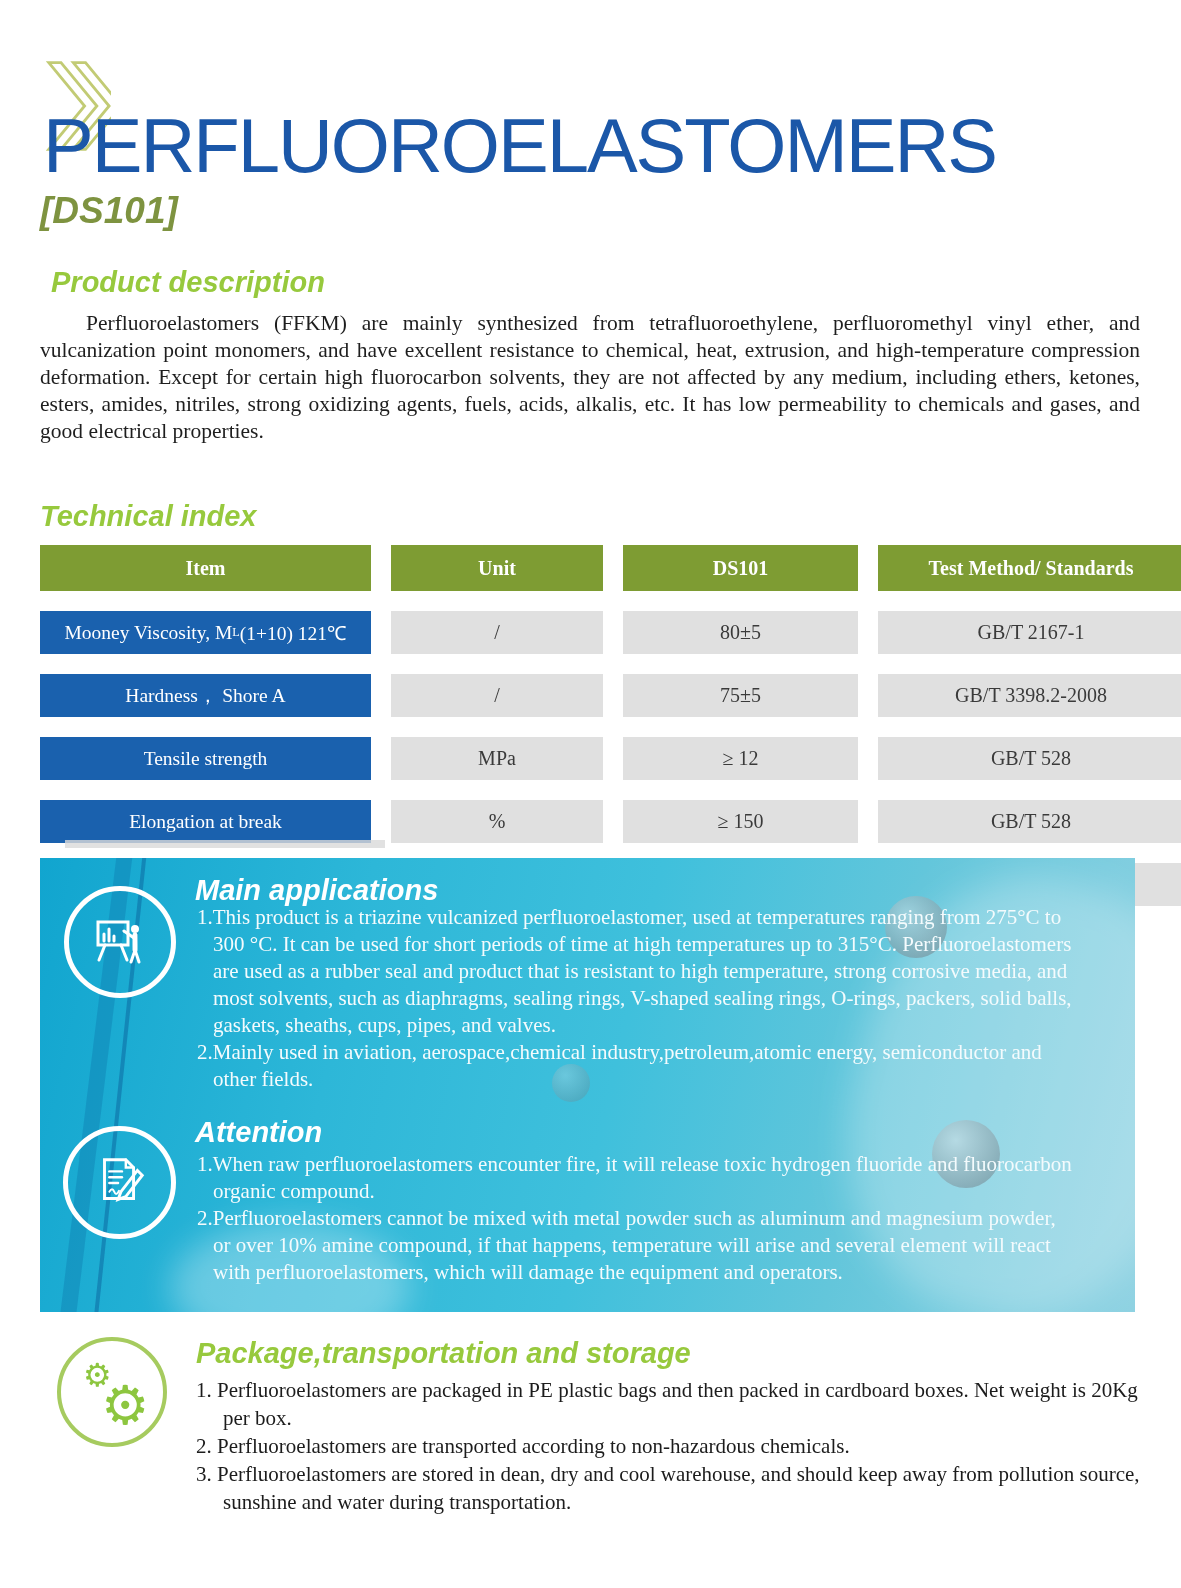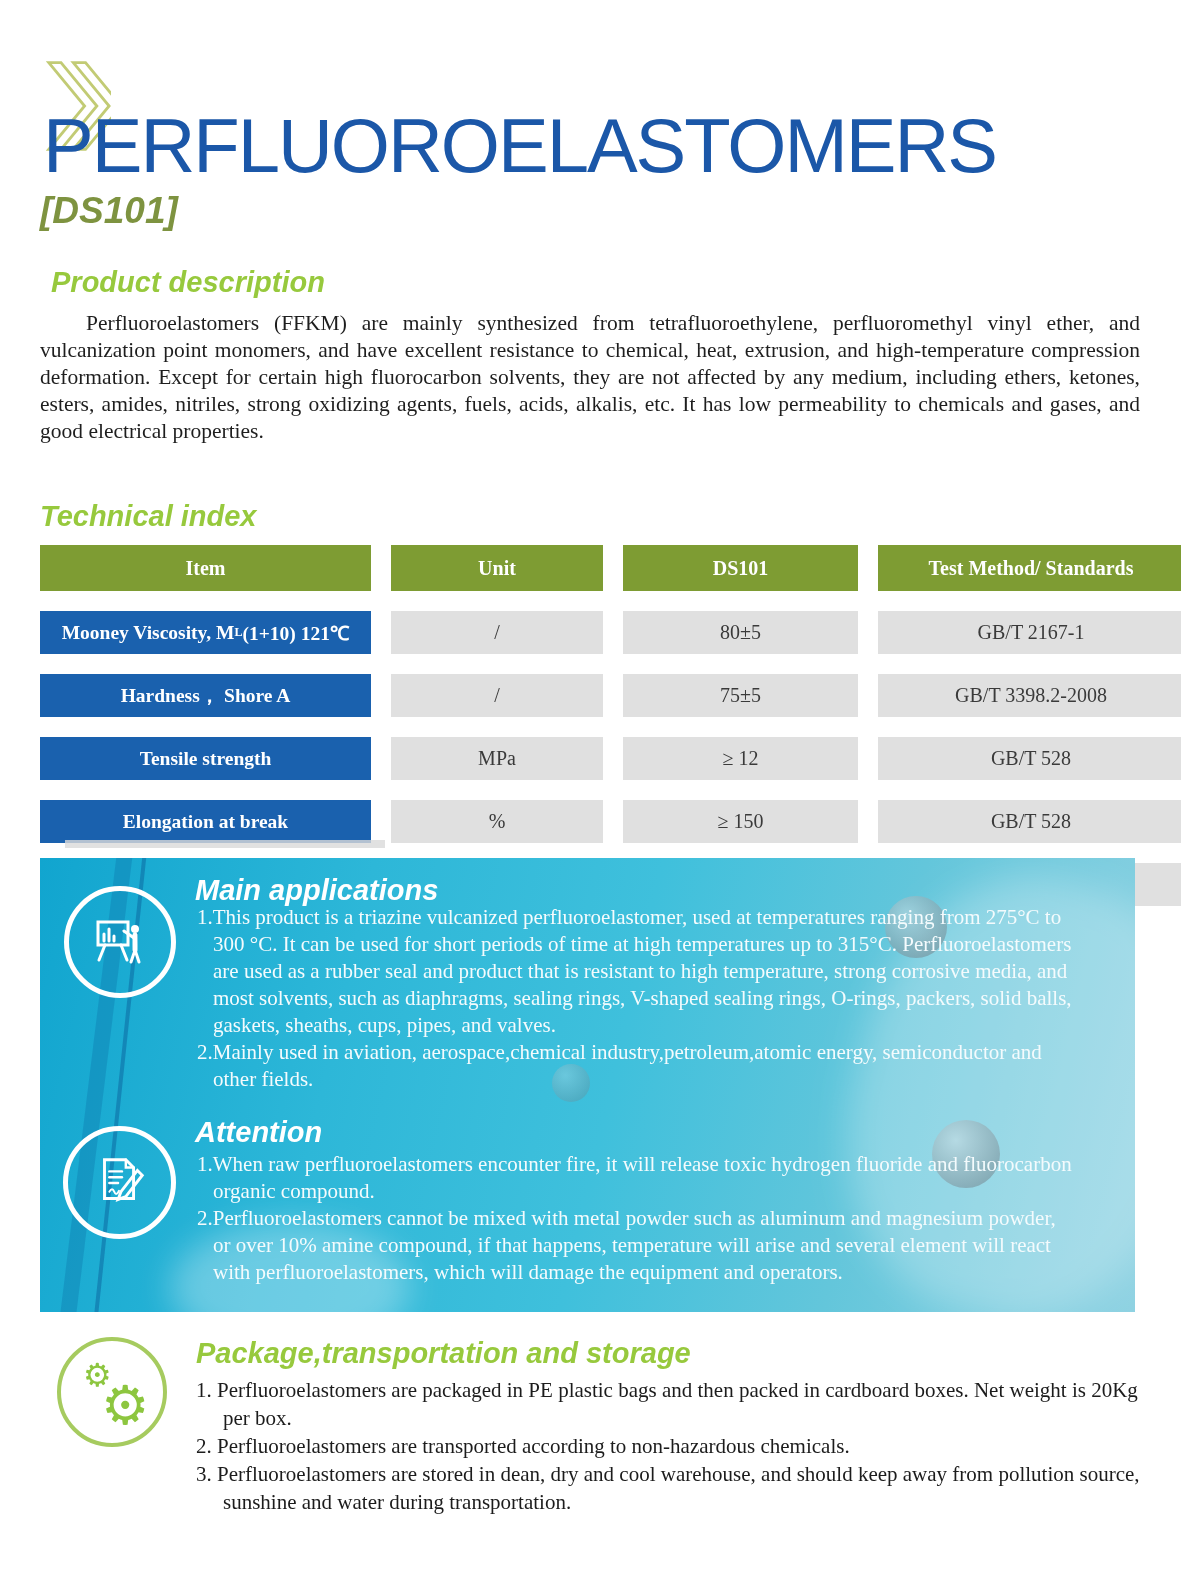--- a/index.html
+++ b/index.html
@@ -55,21 +55,21 @@
     gap: 20px;
   }
   .tech-table > div { display: flex; align-items: center; justify-content: center; text-align: center; }
   .th {
     background: #7e9c33; color: #ffffff;
     font-weight: 700; font-size: 20px;
   }
   .th-spacer { background: transparent; }
   .td-item {
     background: #1a61ae; color: #ffffff;
-    font-weight: 700; font-size: 19.5px;
+    font-weight: 400; font-size: 19.5px;
   }
   .td { background: #e0e0e0; color: #3a3a3a; font-size: 20px; }
   .td-frag { background: #e0e0e0; }
   sub.ml { font-size: 0.62em; vertical-align: -0.25em; }
   .table-after {
     position: absolute; left: 65px; top: 840px; width: 320px; height: 8px;
     background: #d9d9d9; opacity: 0.8;
   }
 
   

